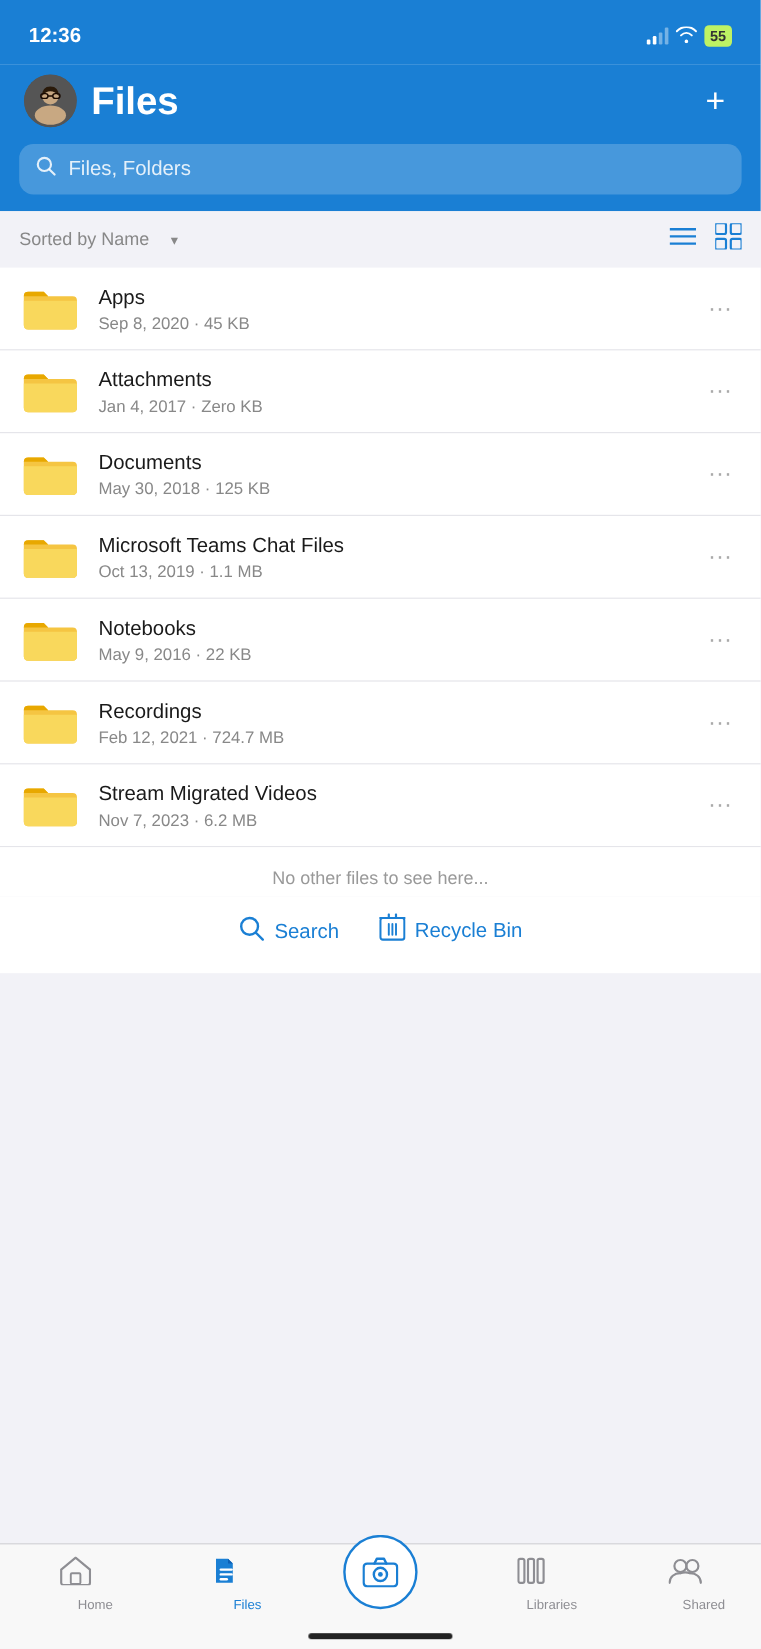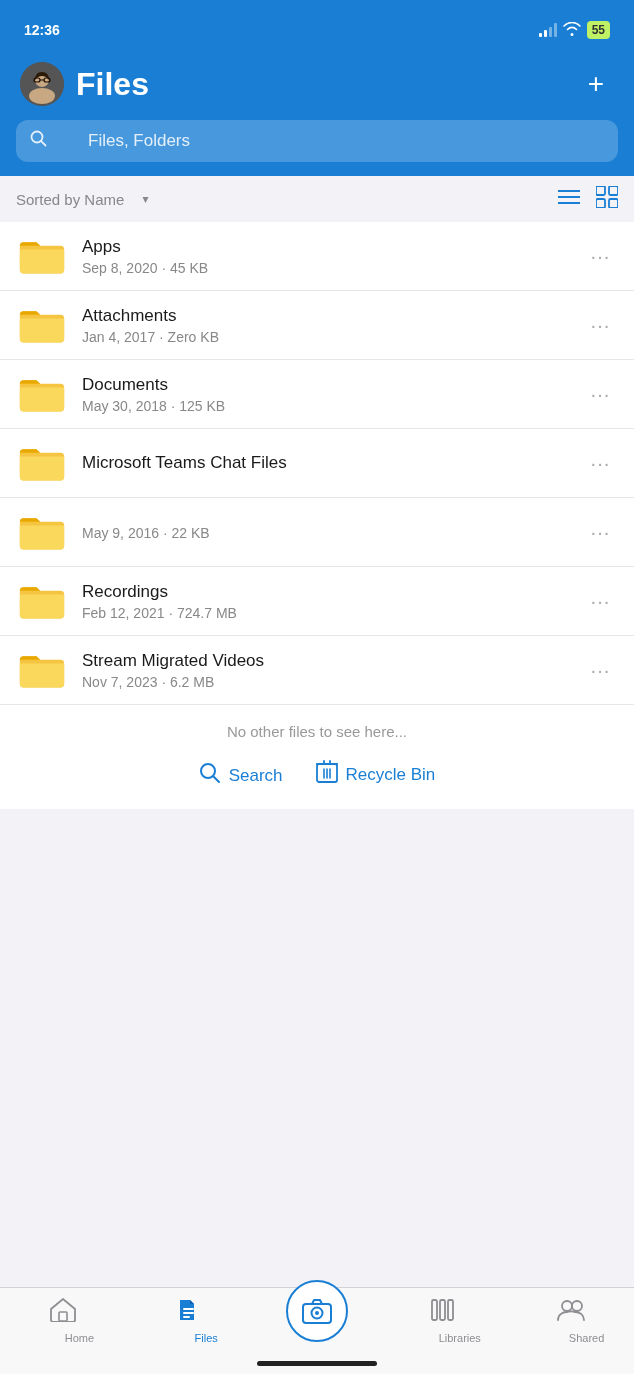--- a/index.html
+++ b/index.html
@@ -16,21 +16,21 @@
     .status-bar {
       background: #1a7fd4;
       display: flex;
       align-items: center;
       justify-content: space-between;
       padding: 14px 24px 8px;
       height: 54px;
     }
     .status-time {
       color: white;
-      font-size: 14px;
+      font-size: 17px;
       font-weight: 600;
     }
     .status-icons {
       display: flex;
       align-items: center;
       gap: 6px;
     }
     .signal-bars {
       display: flex;
       align-items: flex-end;
@@ -112,21 +112,20 @@
       gap: 10px;
       padding: 10px 14px;
     }
     .search-bar-icon {
       color: rgba(255,255,255,0.85);
       font-size: 17px;
     }
     .search-bar-text {
       color: rgba(255,255,255,0.85);
       font-size: 17px;
-      margin-left: 31px;
     }
 
     
     .sort-bar {
       background: #f2f2f7;
       display: flex;
       align-items: center;
       justify-content: space-between;
       padding: 10px 16px 10px;
     }
@@ -428,32 +427,34 @@
       <div class="file-item">
       <div class="folder-icon">
         <svg class="folder-svg" viewBox="0 0 52 42" fill="none">
           <path d="M2 10 Q2 6 6 6 L20 6 L24 10 L46 10 Q50 10 50 14 L50 36 Q50 40 46 40 L6 40 Q2 40 2 36 Z" fill="#F5C542"></path>
           <path d="M2 14 L50 14 L50 36 Q50 40 46 40 L6 40 Q2 40 2 36 Z" fill="#F9D85C"></path>
           <path d="M2 10 Q2 6 6 6 L20 6 L24 10 Z" fill="#E8A800"></path>
         </svg>
       </div>
       <div class="file-info">
         <div class="file-name">Microsoft Teams Chat Files</div>
+        <div class="file-meta">Oct 13, 2019 · 1.1 MB</div>
       </div>
       <div class="file-more">···</div>
     </div>
       <div class="file-item">
       <div class="folder-icon">
         <svg class="folder-svg" viewBox="0 0 52 42" fill="none">
           <path d="M2 10 Q2 6 6 6 L20 6 L24 10 L46 10 Q50 10 50 14 L50 36 Q50 40 46 40 L6 40 Q2 40 2 36 Z" fill="#F5C542"></path>
           <path d="M2 14 L50 14 L50 36 Q50 40 46 40 L6 40 Q2 40 2 36 Z" fill="#F9D85C"></path>
           <path d="M2 10 Q2 6 6 6 L20 6 L24 10 Z" fill="#E8A800"></path>
         </svg>
       </div>
       <div class="file-info">
+        <div class="file-name">Notebooks</div>
         <div class="file-meta">May 9, 2016 · 22 KB</div>
       </div>
       <div class="file-more">···</div>
     </div>
       <div class="file-item">
       <div class="folder-icon">
         <svg class="folder-svg" viewBox="0 0 52 42" fill="none">
           <path d="M2 10 Q2 6 6 6 L20 6 L24 10 L46 10 Q50 10 50 14 L50 36 Q50 40 46 40 L6 40 Q2 40 2 36 Z" fill="#F5C542"></path>
           <path d="M2 14 L50 14 L50 36 Q50 40 46 40 L6 40 Q2 40 2 36 Z" fill="#F9D85C"></path>
           <path d="M2 10 Q2 6 6 6 L20 6 L24 10 Z" fill="#E8A800"></path>

